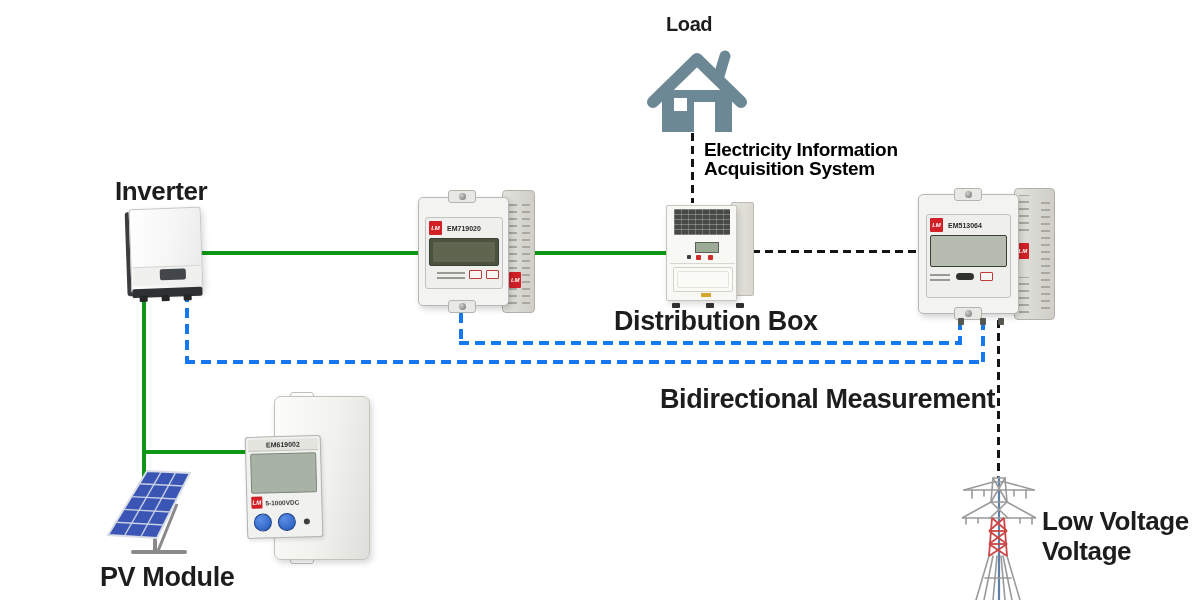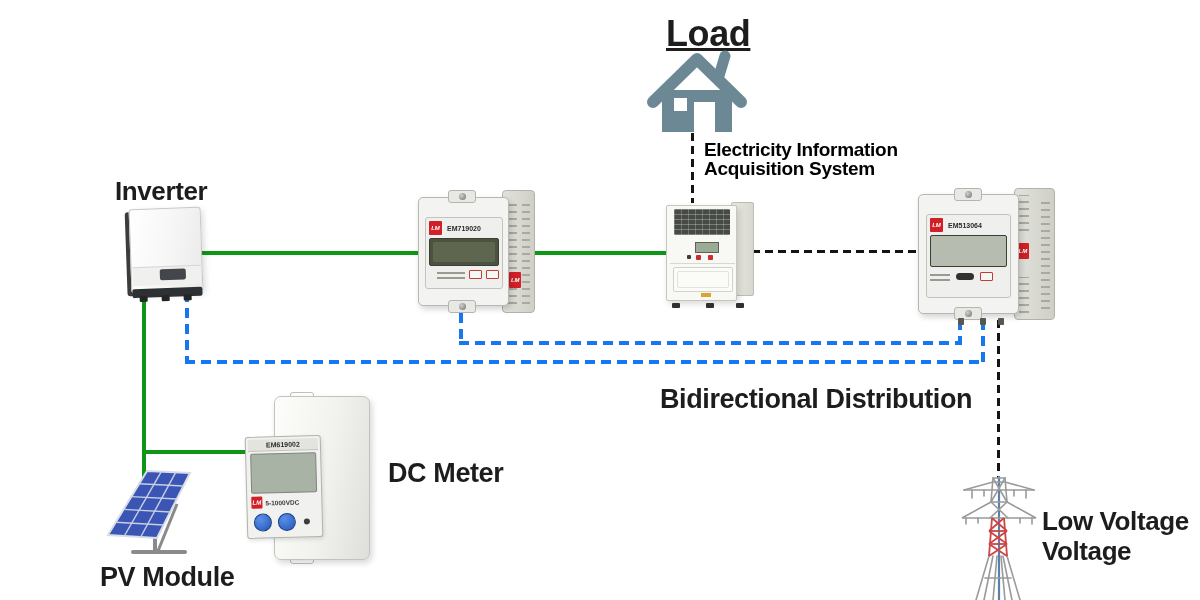--- a/index.html
+++ b/index.html
@@ -105,27 +105,27 @@
   <div class="wire b-v" style="left:981px;top:320px;height:44px;"></div>
   <div class="wire b-v" style="left:459px;top:313px;height:32px;"></div>
   <div class="wire b-h" style="left:459px;top:341px;width:503px;"></div>
   <div class="wire b-v" style="left:958px;top:320px;height:25px;"></div>
 
   <div class="wire k-v" style="left:691px;top:133px;height:70px;"></div>
   <div class="wire k-h" style="left:752px;top:250px;width:166px;"></div>
   <div class="wire k-v" style="left:997px;top:320px;height:158px;"></div>
 
   <div class="lbl" style="left:115px;top:176px;font-size:26px;">Inverter</div>
-  <div class="lbl" style="left:666px;top:13px;font-size:36px;text-decoration:underline;">Load</div>
+  <div class="lbl" style="left:666px;top:13px;font-size:20px;">Load</div>
   <div class="lbl-sm" style="left:704px;top:140px;">
     <div>Electricity Information</div>
     <div>Acquisition System</div>
   </div>
-  <div class="lbl" style="left:660px;top:384px;font-size:27px;">Bidirectional Distribution</div>
-  <div class="lbl" style="left:388px;top:458px;font-size:27px;">DC Meter</div>
+  <div class="lbl" style="left:614px;top:306px;font-size:27px;">Distribution Box</div>
+  <div class="lbl" style="left:660px;top:384px;font-size:27px;">Bidirectional Measurement</div>
   <div class="lbl" style="left:100px;top:562px;font-size:27px;">PV Module</div>
   <div class="lbl" style="left:1042px;top:506px;font-size:26px;width:150px;white-space:normal;line-height:30px;">
     <div>Low Voltage</div>
     <div>Voltage</div>
   </div>
 
   <div class="inverter">
     <div class="inv-body"></div>
     <div class="inv-panel"></div>
     <div class="inv-display"></div>

